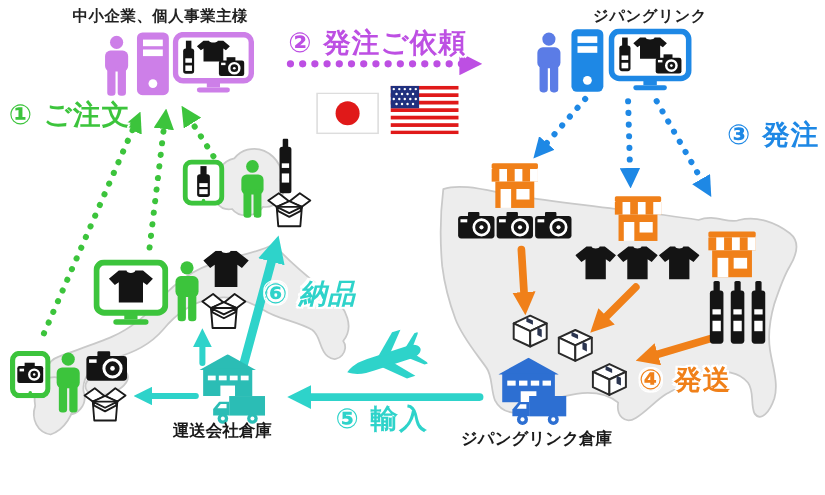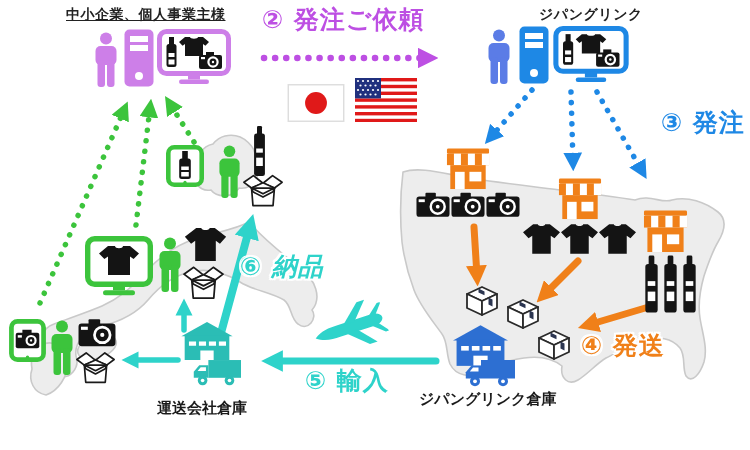--- a/index.html
+++ b/index.html
@@ -330,26 +330,27 @@
       <use href="#sym-box3d" x="506" y="298" width="34" height="32"></use>
       <use href="#sym-box3d" x="537" y="329" width="34" height="32"></use>
     </g>
 
     <g>
       <use href="#sym-warehouse" x="453" y="325" width="55" height="41" style="color:var(--blue_deep)"></use>
       <use href="#sym-truck" x="465" y="359" width="50" height="29" style="color:var(--blue_deep)"></use>
     </g>
   </svg>
 
-  <div class="lbl title" style="left:66px;top:6px;text-decoration:underline;">中小企業、個人事業主様</div>
+  <div class="lbl title" style="left:66px;top:6px;">中小企業、個人事業主様</div>
   <div class="lbl title" style="left:499px;top:6px;margin-left:40px;">ジパングリンク</div>
 
-  <div class="lbl step tc-purple" style="left:262px;top:3px;text-align:center;">② 発注ご依頼</div>
+  <div class="lbl step tc-green" style="left:8px;top:88px;">① ご注文</div>
+  <div class="lbl step tc-purple" style="left:262px;top:22px;text-align:center;">② 発注ご依頼</div>
   <div class="lbl step tc-blue" style="left:661px;top:106px;">③ 発注</div>
   <div class="lbl step tc-orange" style="left:581px;top:329px;">④ 発送</div>
   <div class="lbl step tc-cyan" style="left:305px;top:364px;">⑤ 輸入</div>
   <div class="lbl step tc-cyan" style="left:240px;top:250px;font-style:italic;">⑥ 納品</div>
 
-  <div class="lbl wh-label" style="left:157px;top:398px;">
+  <div class="lbl wh-label" style="left:157px;top:381px;">
     <div>運送会社倉庫</div>
   </div>
   <div class="lbl wh-label" style="left:419px;top:389px;">ジパングリンク倉庫</div>
 </div>
 
 </body></html>

